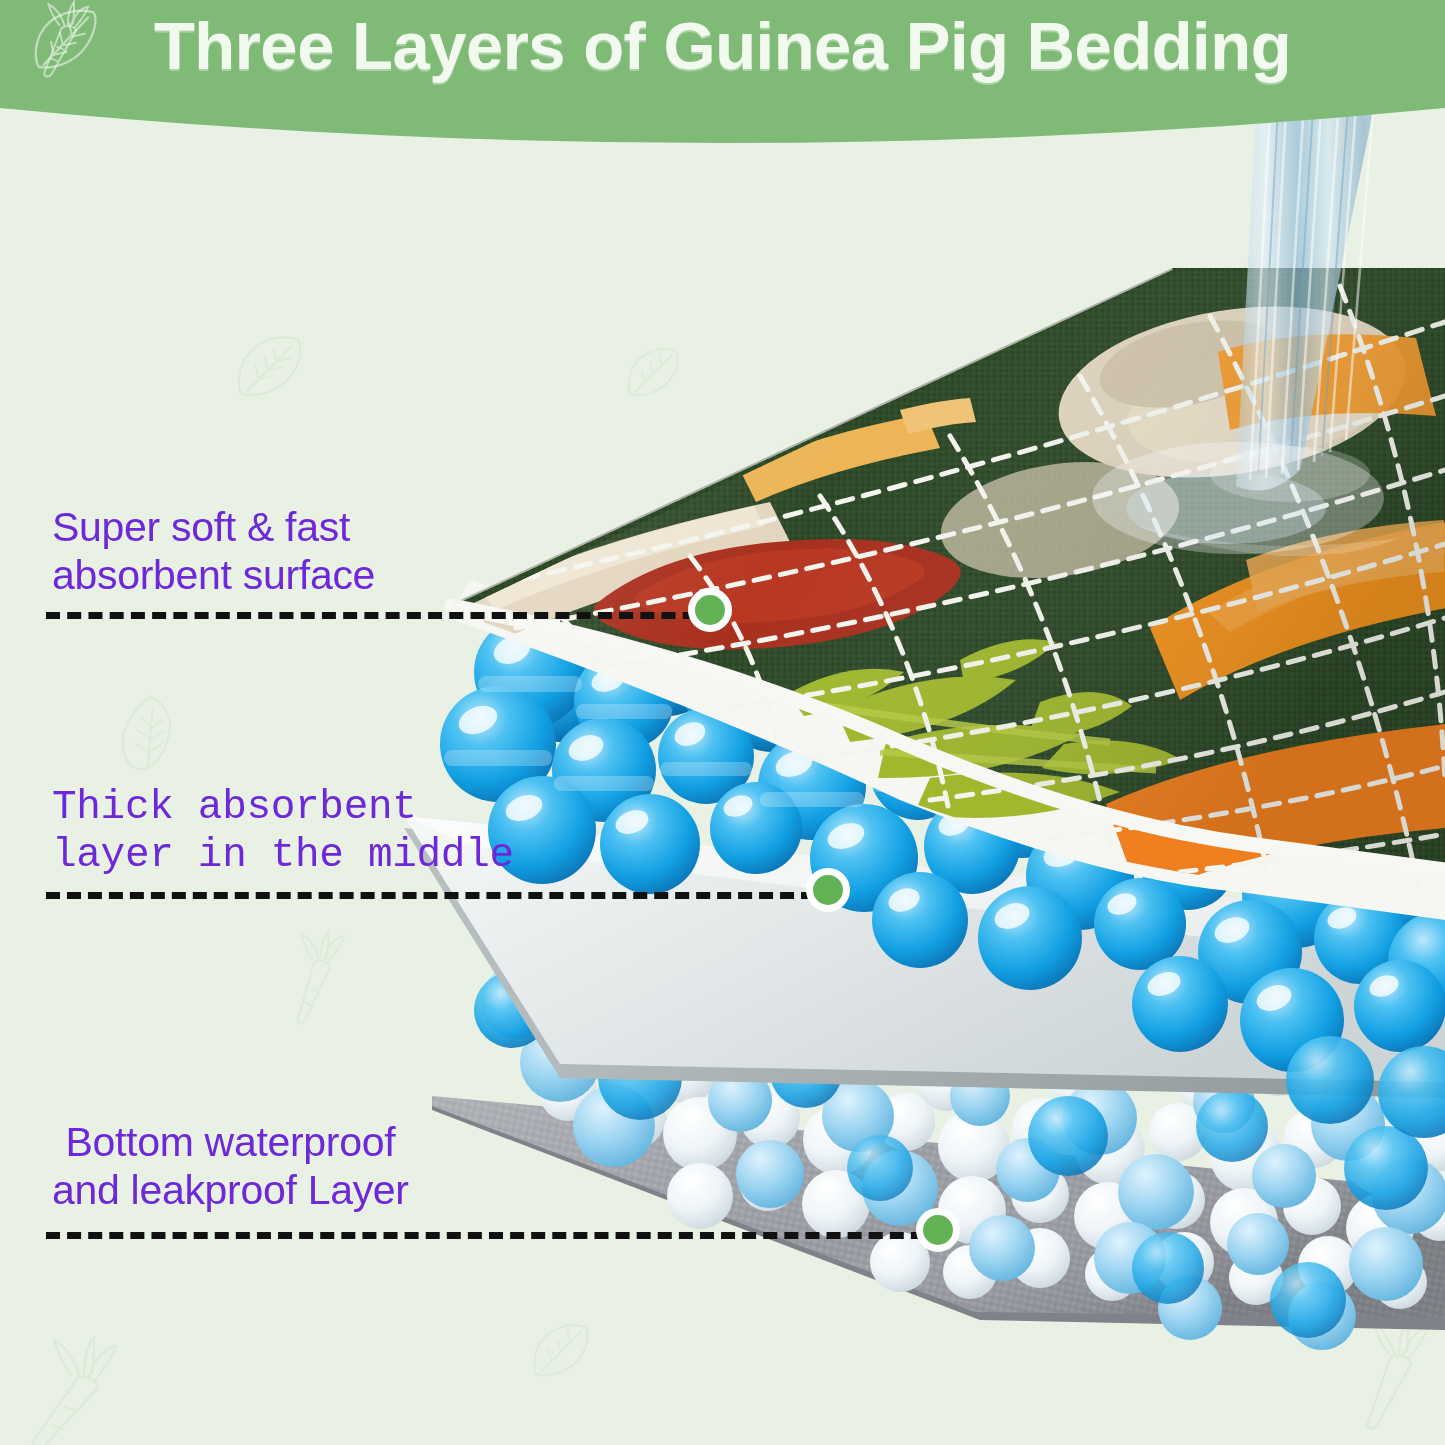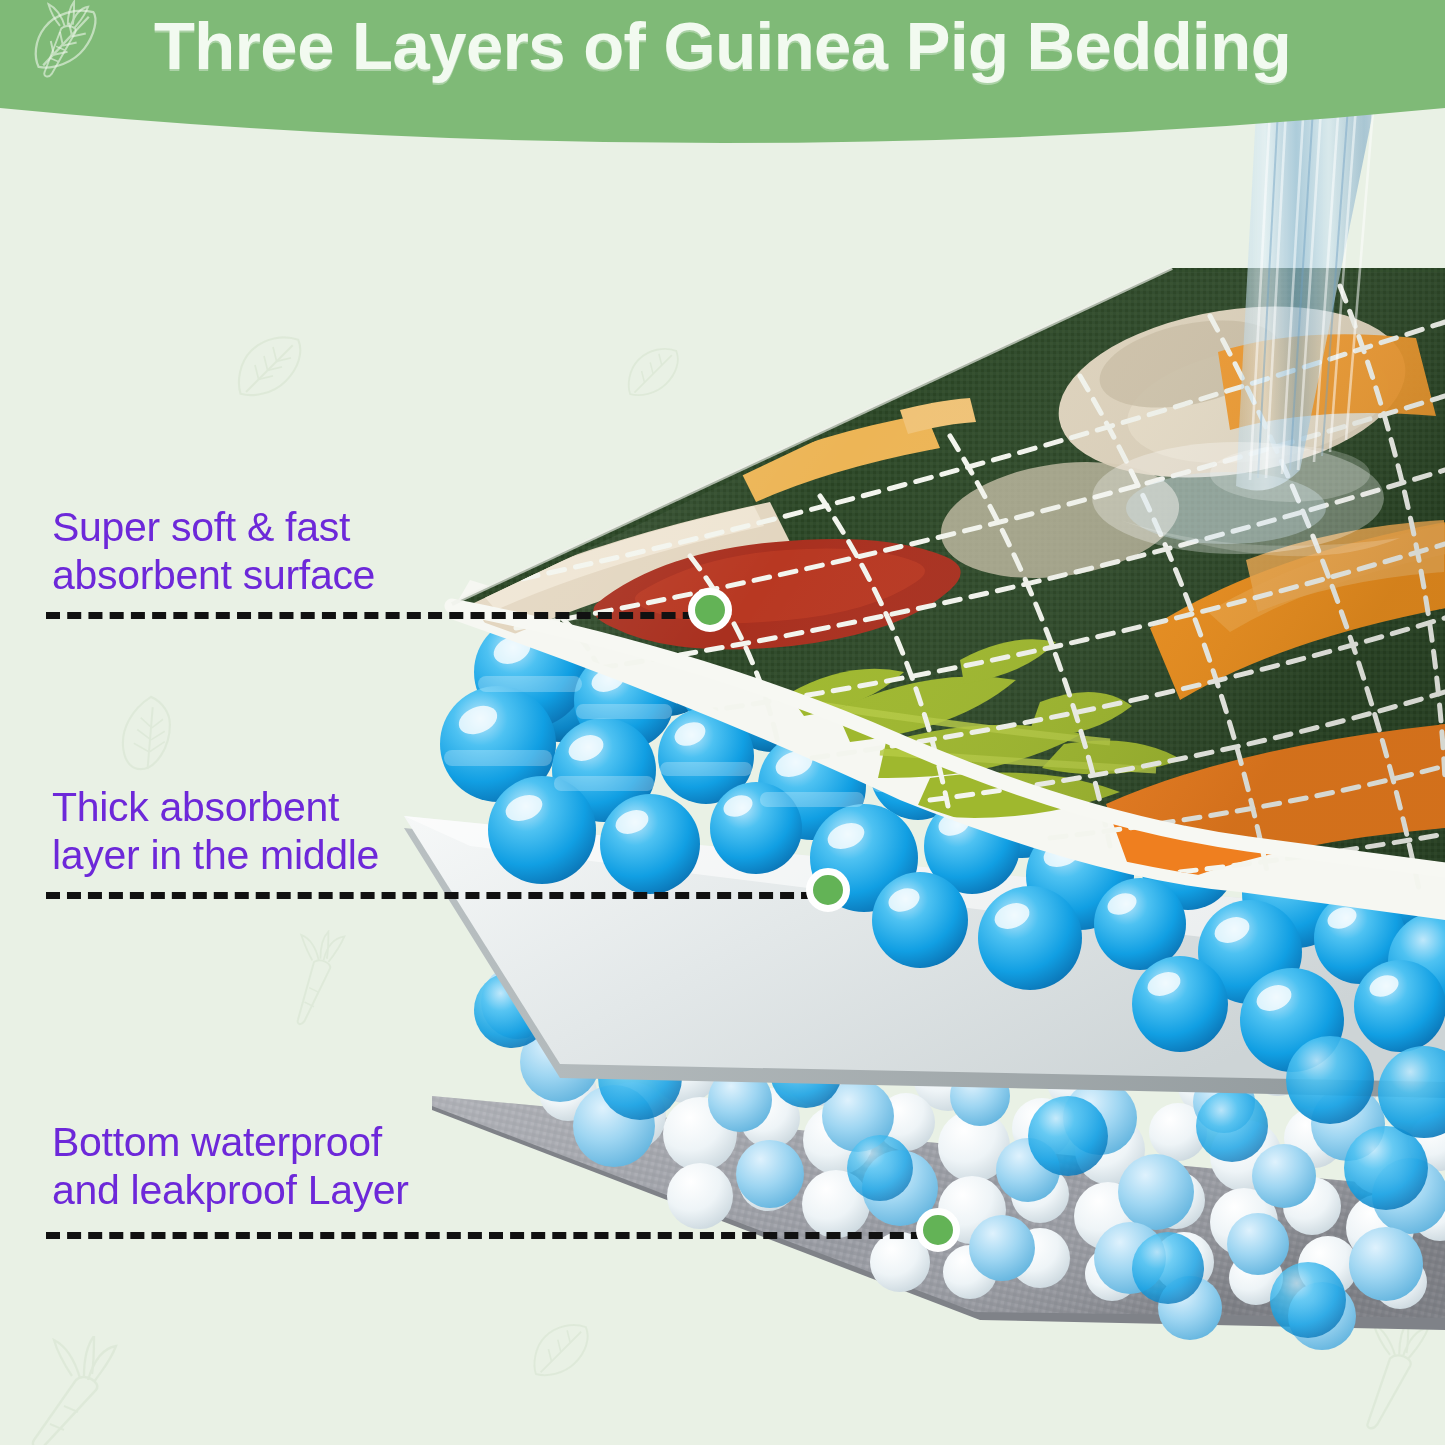--- a/index.html
+++ b/index.html
@@ -42,22 +42,22 @@
     line-height:1.18;
     white-space:pre-line;
     letter-spacing:-0.3px;
   }
   .dashline{position:absolute;height:0;border-top:7px dashed #111;z-index:30;}
   .dot{
     position:absolute;width:44px;height:44px;border-radius:50%;
     background:#63b356;border:7px solid #ffffff;box-sizing:border-box;z-index:31;
   }
   .c1{left:52px;top:503px;}
-  .c2{left:52px;top:783px;}
-  .c3{left:52px;top:1118px;}
+  .c2{left:52px;top:783px;font-family:Liberation Mono, monospace;}
+  .c3{left:52px;top:1118px;text-align:center;}
 </style>
 </head>
 <body>
 
 <div id="stage">
 
   <svg class="wm" style="left:228px;top:320px" width="90" height="90" viewBox="0 0 100 100">
     <path d="M78 22c-16-6-38-2-52 12S10 70 14 82c14 4 36 0 50-14S84 36 78 22z" fill="none" stroke="#c6d9bd" stroke-width="2.4"></path>
     <path d="M20 80 L72 28" fill="none" stroke="#c6d9bd" stroke-width="2.4"></path>
     <path d="M34 66 L30 50 M44 56 L40 40 M54 46 L50 30 M34 66 L50 62 M44 56 L60 52 M54 46 L70 42" fill="none" stroke="#c6d9bd" stroke-width="2"></path>

